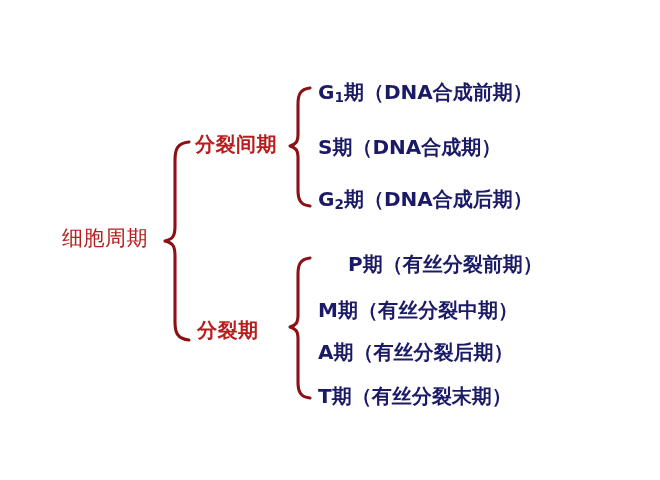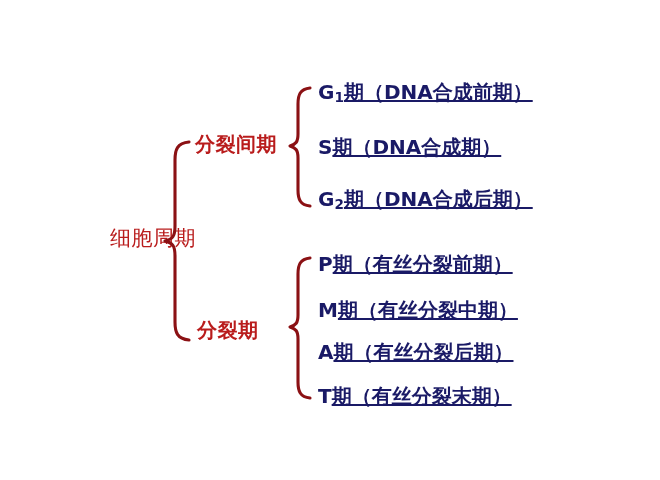--- a/index.html
+++ b/index.html
@@ -24,21 +24,20 @@
     white-space: nowrap;
     line-height: 1;
     letter-spacing: 0.5px;
   }
   
   #root-label {
     left: 62px;
     top: 228px;
     font-size: 21px;
     font-weight: 400;
-    margin-left: 48px;
   }
   
   .branch-label {
     font-size: 20px;
     font-weight: 700;
   }
   #branch-label-0 {
     left: 195px;
     top: 134px;
   }
@@ -63,21 +62,20 @@
   }
   .leaf-row sub {
     font-size: 0.68em;
     font-weight: 700;
     vertical-align: -0.22em;
     letter-spacing: 0;
   }
   .leaf-row .cn {
     font-family: "DejaVu Sans", sans-serif;
     font-weight: 700;
-    text-decoration: underline;
   }
   .brace {
     position: absolute;
     pointer-events: none;
   }
   .brace svg {
     display: block;
     overflow: visible;
   }
 </style>
@@ -133,21 +131,21 @@
       <path d="M22 4
                C12 5, 10 11, 10 20
                L10 61
                C10 69, 8 71, 2 73
                C8 75, 10 77, 10 85
                L10 128
                C10 137, 12 143, 22 144" fill="none" stroke="#8b1114" stroke-width="3.1" stroke-linecap="round" stroke-linejoin="round"></path>
     </svg>
   </div>
 
-  <div class="leaf-row" style="top:254px;">
+  <div class="leaf-row" style="top:254px;margin-left:30px;">
     <span class="code">P</span><sub></sub><span class="cn">期（有丝分裂前期）</span>
   </div>
 
   <div class="leaf-row" style="top:300px;">
     <span class="code">M</span><sub></sub><span class="cn">期（有丝分裂中期）</span>
   </div>
 
   <div class="leaf-row" style="top:342px;">
     <span class="code">A</span><sub></sub><span class="cn">期（有丝分裂后期）</span>
   </div>

